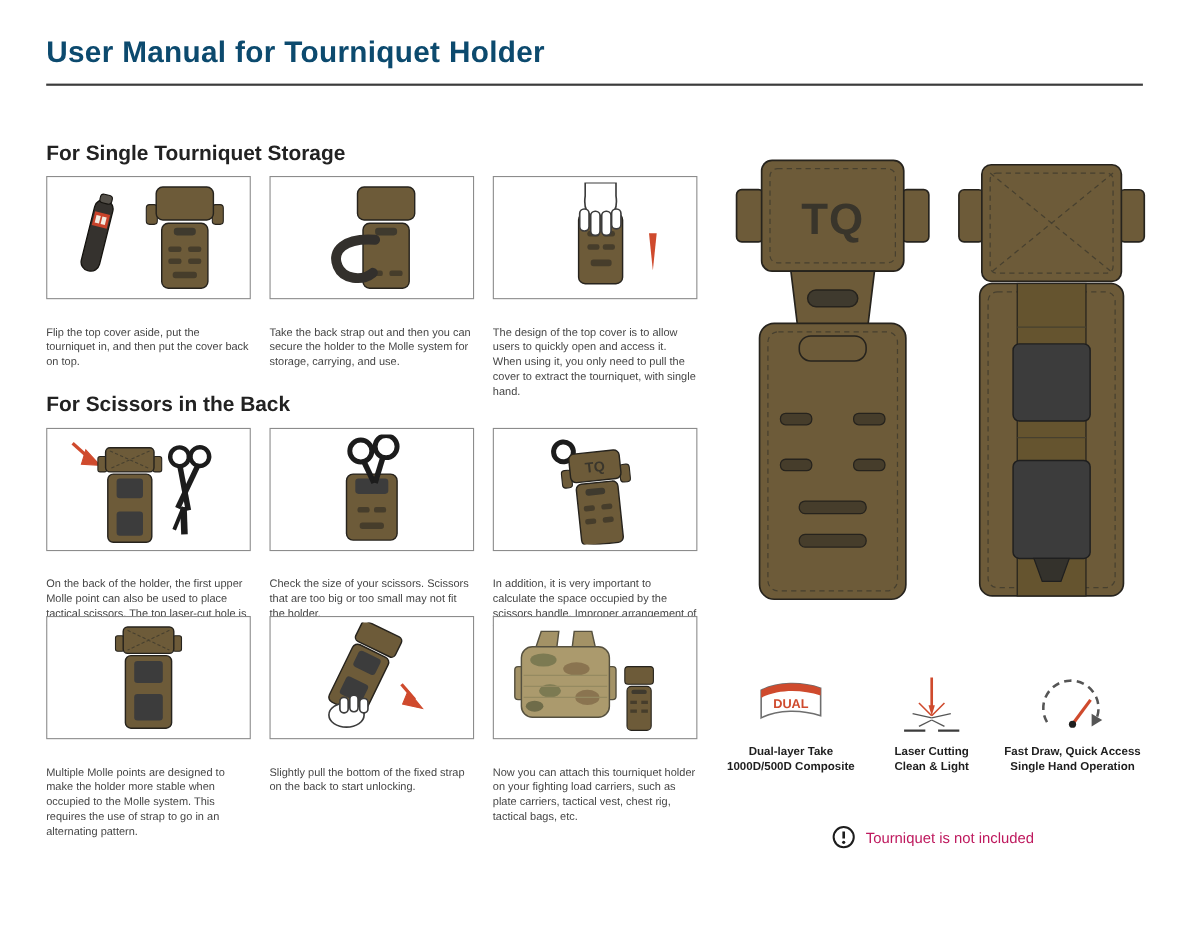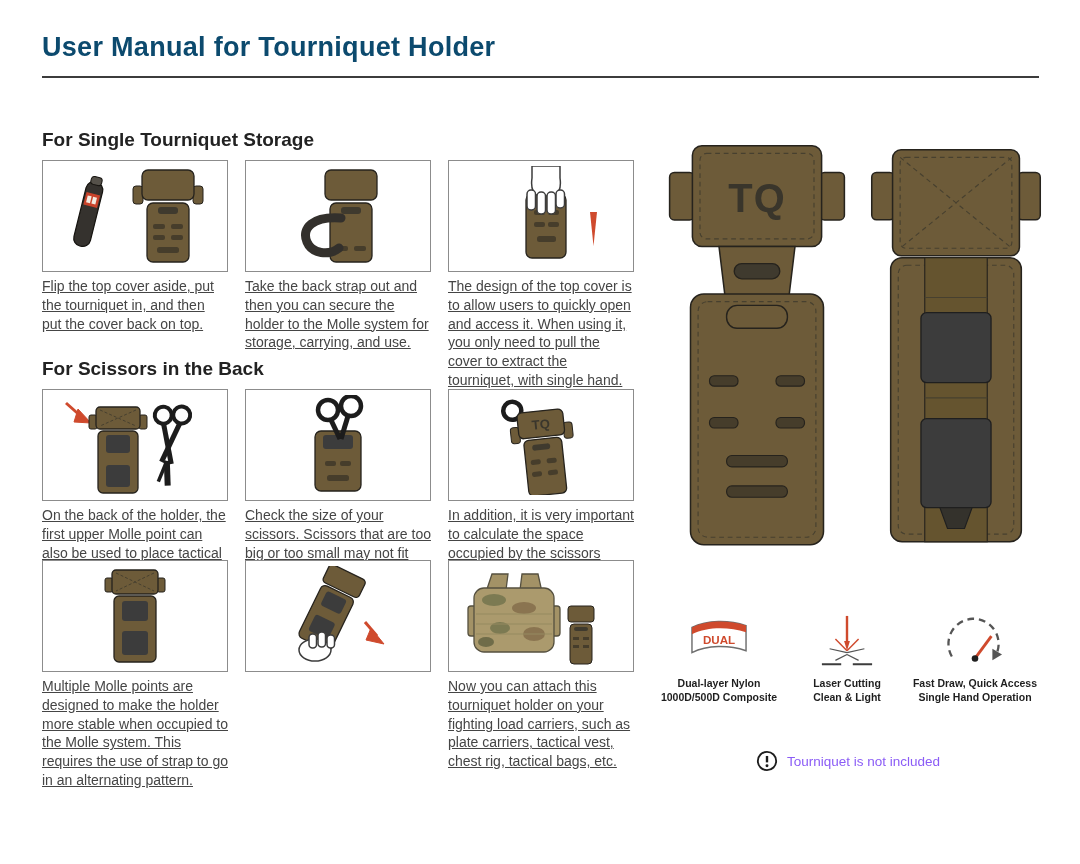--- a/index.html
+++ b/index.html
@@ -17,37 +17,37 @@
   }
   .section { position:absolute; left:42px; width:600px; }
   .s1 { top:102px; } .s2 { top:331px; } .s3 { top:560px; }
   .section-heading { font-size:19px; font-weight:bold; color:#222; margin-bottom:9px;margin-top:27px; }
   .steps { display:flex; gap:17px; }
   .step { width:186px; }
   .figure {
     width:186px; height:112px; border:1px solid #8c8c8c; background:#fff;
     display:flex; align-items:center; justify-content:center; overflow:hidden;
   }
-  .caption { margin-top:5px; font-size:14px; line-height:1.34; color:#454545;text-decoration:underline; }
+  .caption { margin-top:24px; font-size:10px; line-height:1.34; color:#454545; }
   .product-view { position:absolute; }
   .pv-front { left:662px; top:142px; }
   .pv-back  { left:866px; top:146px; }
   .features {
     position:absolute; left:655px; top:612px; width:400px;
     display:flex; justify-content:flex-start;
   }
   .feature { width:128px; text-align:center; }
   .feature-icon { height:58px; display:flex; align-items:flex-end; justify-content:center; }
   .feature-label { margin-top:7px; font-size:10.5px; font-weight:bold; color:#1e1e1e; line-height:1.3; }
   .note {
     position:absolute; left:756px; top:750px;
     display:flex; align-items:center; gap:9px;
   }
   .note-icon { display:flex; }
-  .note-text { font-size:13.5px; color:#8b5cf6; }
+  .note-text { font-size:13.5px; color:#be185d; }
 </style>
 </head>
 <body>
 
 <div class="page">
 
   <h1 class="page-title">User Manual for Tourniquet Holder</h1>
   <div class="title-rule"></div>
 
   <section class="section s1">
@@ -238,20 +238,21 @@
               <rect x="56" y="68" width="7.5" height="14" rx="3.5"></rect>
               <rect x="65" y="66" width="7.5" height="15" rx="3.5"></rect>
               <rect x="74" y="69" width="7.5" height="13" rx="3.5"></rect>
             </g>
             <g stroke="#cf4a2d" fill="#cf4a2d">
               <line x1="112" y1="56" x2="124" y2="70" stroke-width="3"></line>
               <polygon points="118,62 131,78 113,74"></polygon>
             </g>
           </svg>
         </div>
+        <p class="caption">Slightly pull the bottom of the fixed strap on the back to start unlocking.</p>
       </div>
 
       <div class="step">
         <div class="figure">
           <svg width="170" height="100" viewBox="0 0 170 100">
             <g stroke="#55503f" stroke-width="1.3">
               <path d="M30,26 L36,8 L52,8 L50,24 Z" fill="#a39266"></path>
               <path d="M64,24 L66,8 L82,8 L86,26 Z" fill="#a39266"></path>
               <rect x="12" y="40" width="10" height="30" rx="3" fill="#a39266"></rect>
               <rect x="94" y="40" width="10" height="30" rx="3" fill="#a39266"></rect>
@@ -324,21 +325,21 @@
 
     <div class="feature">
       <div class="feature-icon">
         <svg width="76" height="56" viewBox="0 0 76 58">
           <path d="M10,14 C26,6 48,6 66,12 L66,38 C48,32 26,32 10,40 Z" fill="#ffffff" stroke="#6e6e6e" stroke-width="1.5"></path>
           <path d="M10,14 C26,6 48,6 66,12 L66,19 C48,13 26,13 10,21 Z" fill="#cf4a2d"></path>
           <text x="38" y="31" text-anchor="middle" font-size="12" font-weight="bold" fill="#cf4a2d" font-family="Liberation Sans, sans-serif">DUAL</text>
         </svg>
       </div>
       <div class="feature-label">
-        <div>Dual-layer Nylon</div>
+        <div>Dual-layer Take</div>
         <div>1000D/500D Composite</div>
       </div>
     </div>
 
     <div class="feature">
       <div class="feature-icon">
         <svg width="76" height="56" viewBox="0 0 76 58">
           <line x1="38" y1="2" x2="38" y2="30" stroke="#cf4a2d" stroke-width="2.5"></line>
           <polygon points="35,28 41,28 38,38" fill="#cf4a2d"></polygon>
           <g stroke="#cf4a2d" stroke-width="1.5">

